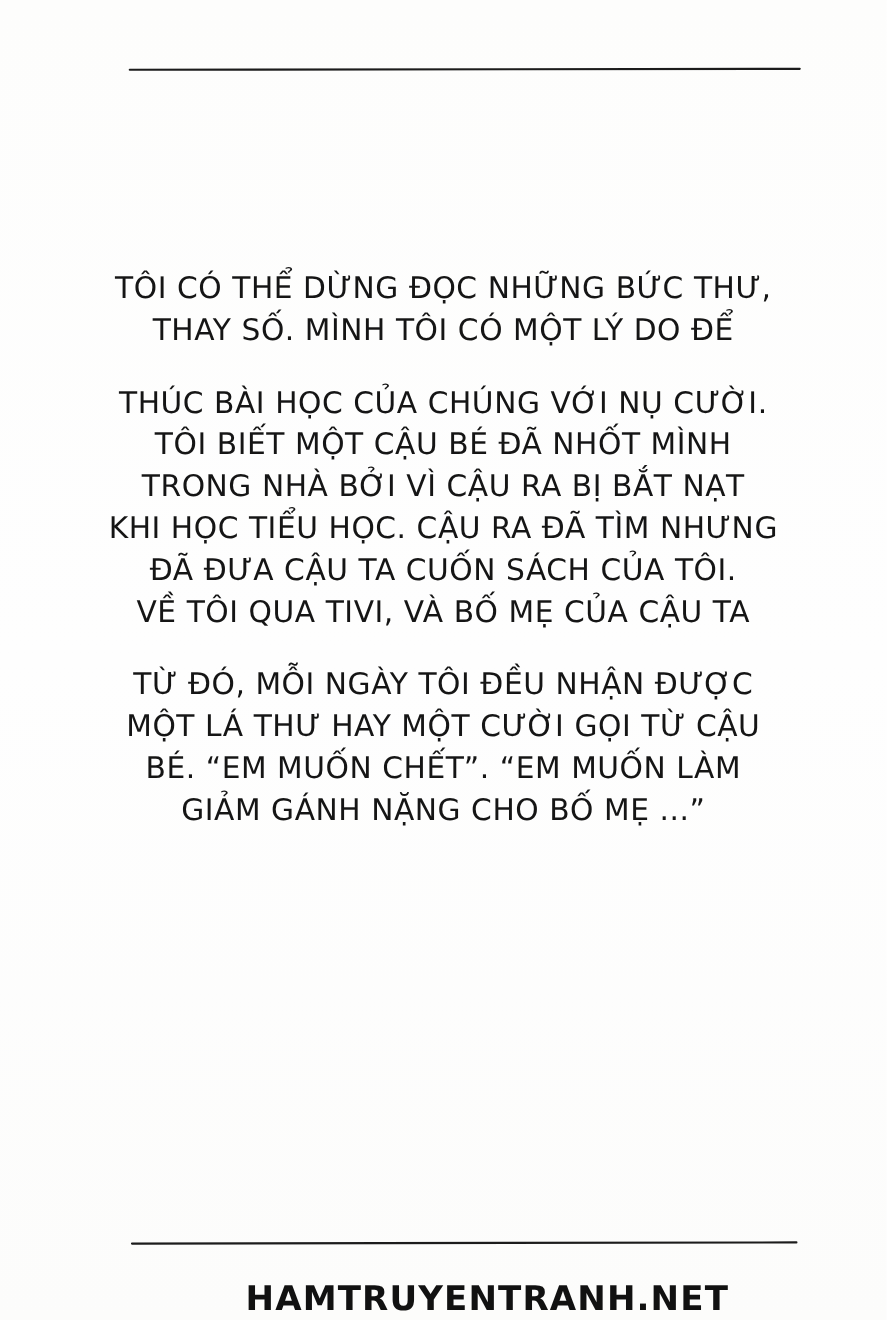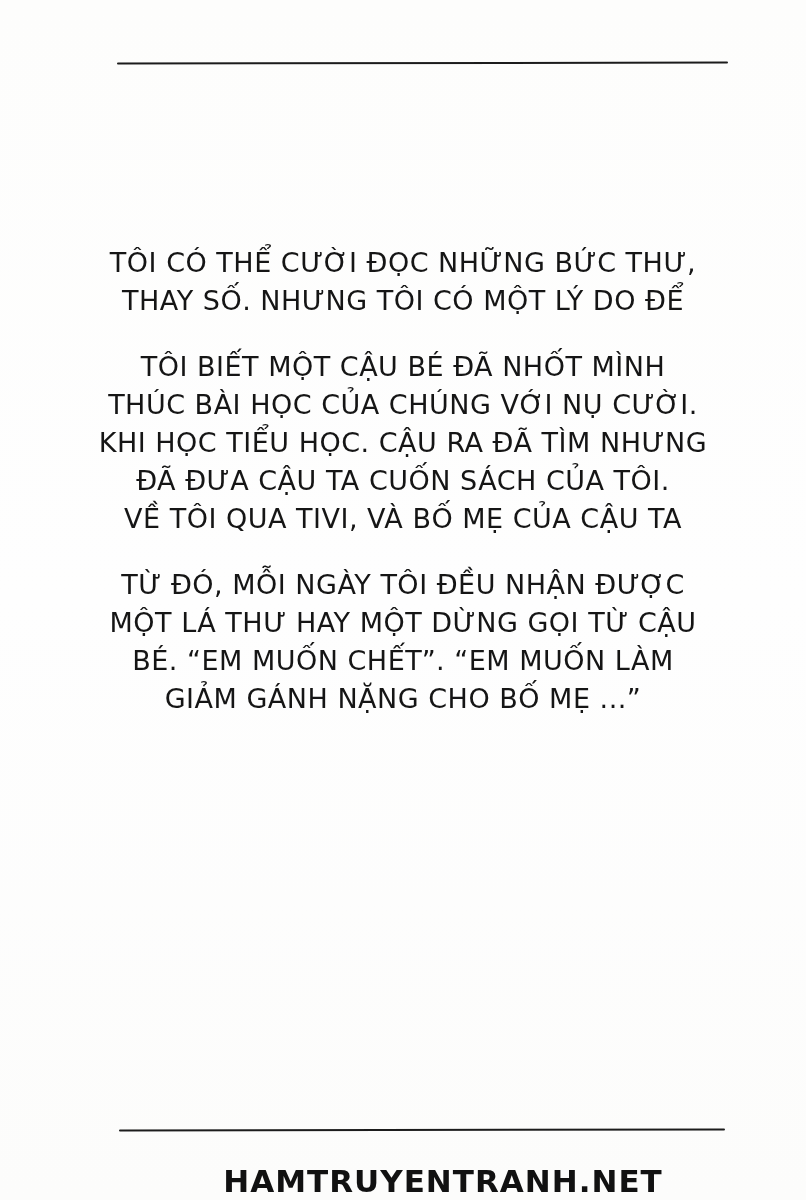--- a/index.html
+++ b/index.html
@@ -72,36 +72,37 @@
 </head>
 <body>
 
 <div class="page">
 
   <div class="rule rule-top"></div>
 
   <div class="text-block">
 
     <div class="paragraph">
-      <div class="line">TÔI CÓ THỂ CƯỜI ĐỌC NHỮNG BỨC THƯ,</div>
-      <div class="line">THAY SỐ. NHƯNG TÔI CÓ MỘT LÝ DO ĐỂ</div>
+      <div class="line">TÔI CÓ THỂ DỪNG ĐỌC NHỮNG BỨC THƯ,</div>
+      <div class="line">THAY SỐ. MÌNH TÔI CÓ MỘT LÝ DO ĐỂ</div>
     </div>
 
 
     <div class="paragraph">
+      <div class="line">THÚC BÀI HỌC CỦA CHÚNG VỚI NỤ CƯỜI.</div>
       <div class="line">TÔI BIẾT MỘT CẬU BÉ ĐÃ NHỐT MÌNH</div>
-      <div class="line">THÚC BÀI HỌC CỦA CHÚNG VỚI NỤ CƯỜI.</div>
+      <div class="line">TRONG NHÀ BỞI VÌ CẬU RA BỊ BẮT NẠT</div>
       <div class="line">KHI HỌC TIỂU HỌC. CẬU RA ĐÃ TÌM NHƯNG</div>
       <div class="line">ĐÃ ĐƯA CẬU TA CUỐN SÁCH CỦA TÔI.</div>
       <div class="line">VỀ TÔI QUA TIVI, VÀ BỐ MẸ CỦA CẬU TA</div>
     </div>
 
     <div class="paragraph">
       <div class="line">TỪ ĐÓ, MỖI NGÀY TÔI ĐỀU NHẬN ĐƯỢC</div>
-      <div class="line">MỘT LÁ THƯ HAY MỘT DỪNG GỌI TỪ CẬU</div>
+      <div class="line">MỘT LÁ THƯ HAY MỘT CƯỜI GỌI TỪ CẬU</div>
       <div class="line">BÉ. “EM MUỐN CHẾT”. “EM MUỐN LÀM</div>
       <div class="line">GIẢM GÁNH NẶNG CHO BỐ MẸ ...”</div>
     </div>
 
   </div>
 
   <div class="rule rule-bottom"></div>
 
   <div class="watermark">HAMTRUYENTRANH.NET</div>
 

